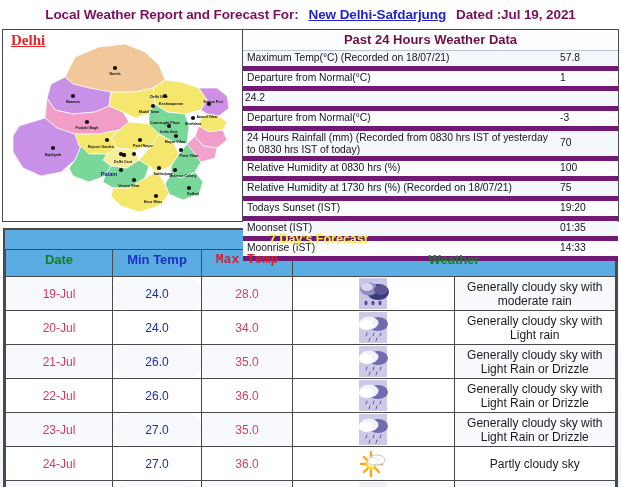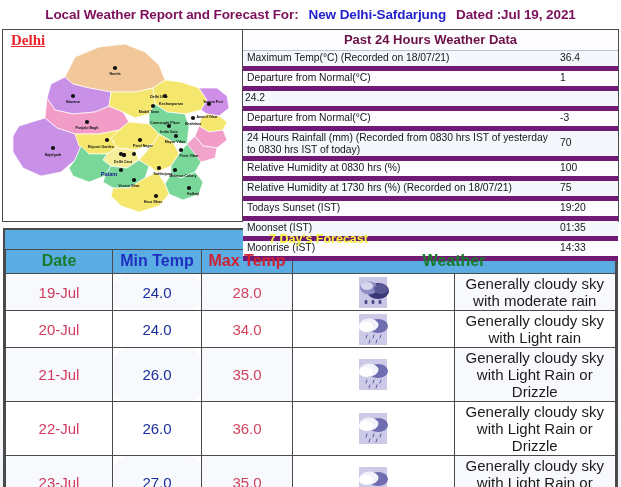--- a/index.html
+++ b/index.html
@@ -27,21 +27,21 @@
     height: 29px;
     display: flex;
     align-items: center;
     justify-content: center;
     font-size: 13.5px;
     font-weight: bold;
     letter-spacing: -0.1px;
     white-space: nowrap;
   }
   .t-purple { color: #7b0f5a; }
-  .t-blue   { color: #2222cc; }
+  .t-blue   { color: #2222cc; text-decoration: underline; }
   .t-gap    { display: inline-block; width: 10px; }
 
   
   .upper {
     display: flex;
     height: 193px;
     margin: 0 2px;
     box-sizing: border-box;
   }
   .map-box {
@@ -130,33 +130,33 @@
     border-bottom: 1px solid #4a4a4a;
     text-shadow: 0 0 1px rgba(0,0,0,0.15);
   }
   table.fc {
     width: 100%;
     border-collapse: collapse;
     table-layout: fixed;
   }
   table.fc th {
     background: #5cace4;
-    font-size: 16px;
+    font-size: 13px;
     font-weight: bold;
-    padding: 2px 0 3px 0;
+    padding: 2px 0 9px 0;
     border: 1px solid #4a4a4a;
     border-top: none;
   }
   th.c-date    { color: #1a7a2a; width: 106px; }
   th.c-min     { color: #1f2fc0; width: 88px; }
-  th.c-max     { color: #cc2233; width: 90px; }
+  th.c-max     { color: #cc2233; width: 90px; font-family: Liberation Mono, monospace; }
   th.c-weather { color: #1a7a2a; }
   table.fc td {
     border: 1px solid #4a4a4a;
-    font-size: 15px;
+    font-size: 12px;
     height: 31px;
     text-align: center;
     vertical-align: middle;
     background: #ffffff;
   }
   table.fc tr:nth-child(odd) td { background: #f7f9fd; }
   td.v-date { color: #d13a5e; }
   td.v-min  { color: #1b2f9c; border-radius: 16px; }
   td.v-max  { color: #d1435e; }
   td.v-icon {
@@ -284,21 +284,21 @@
           <text x="156" y="68" text-anchor="middle">Delhi Univ</text>
         </g>
       </svg>
     </div>
 
     <div class="data-box">
       <div class="data-head">Past 24 Hours Weather Data</div>
 
       <div class="drow">
         <span class="lbl">Maximum Temp(°C) (Recorded on 18/07/21)</span>
-        <span class="val">36.4</span>
+        <span class="val">57.8</span>
       </div>
       <div class="drow">
         <span class="lbl">Departure from Normal(°C)</span>
         <span class="val">1</span>
       </div>
       <div class="drow">
         <span class="val">24.2</span>
       </div>
       <div class="drow">
         <span class="lbl">Departure from Normal(°C)</span>

